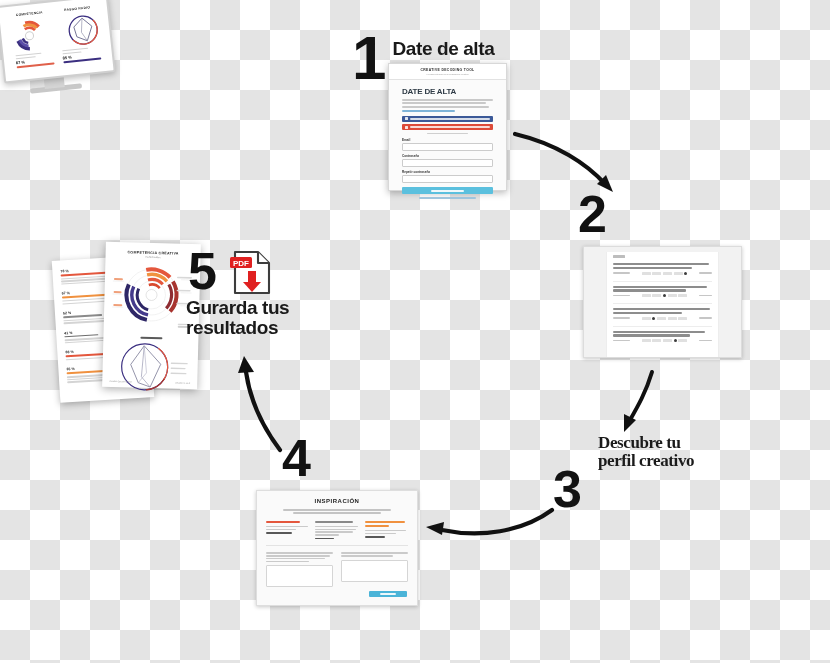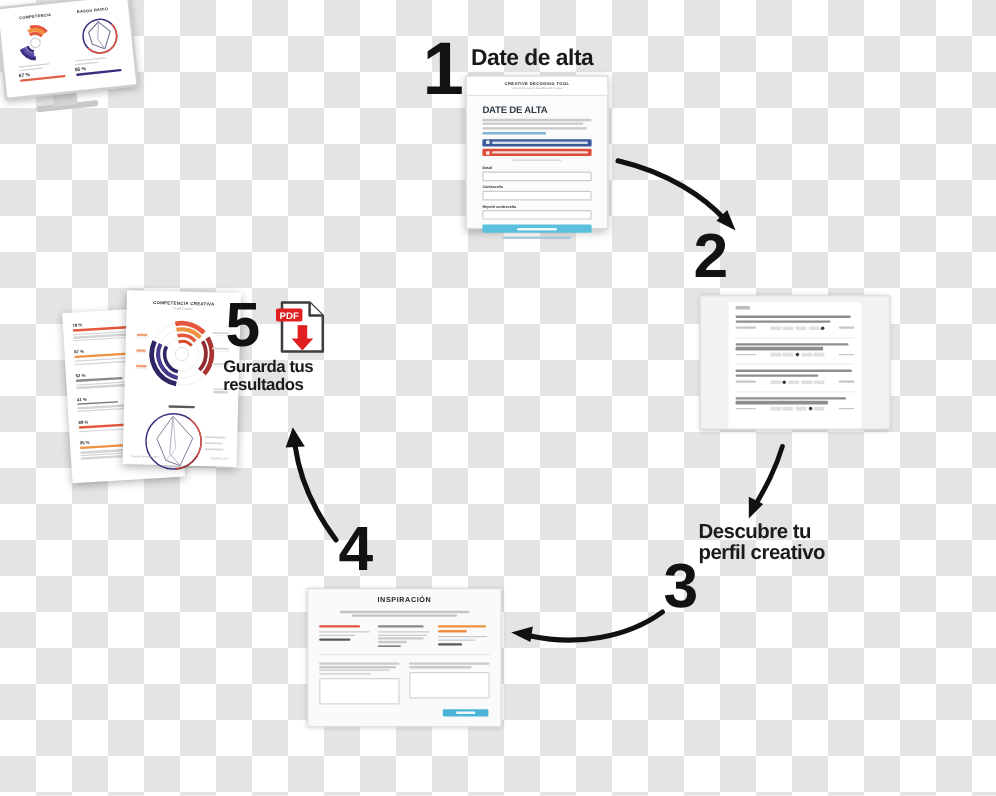--- a/index.html
+++ b/index.html
@@ -252,21 +252,21 @@
         </div>
       </div>
     </div>
   </div>
 
   <svg class="arrow" style="left:608px;top:362px;" width="80" height="80" viewBox="0 0 80 80">
     <path d="M44,10 C38,30 30,44 22,58" stroke="#111" stroke-width="4" fill="none" stroke-linecap="round"></path>
     <path d="M16,70 L16,52 L28,58 Z" fill="#111"></path>
   </svg>
 
-  <div style="position:absolute;left:582px;top:434px;">
+  <div style="position:absolute;left:598px;top:434px;font-family:Liberation Serif, serif;">
     <div class="steptext" style="font-size:17px;">Descubre tu
 perfil creativo</div>
   </div>
   <div class="stepnum" style="position:absolute;left:553px;top:468px;font-size:52px;">3</div>
 
   <div id="monitor">
     <div class="mon-base"></div>
     <div class="mon-neck"></div>
     <div class="mon-screen">
       <div class="ms-head">
@@ -490,17 +490,17 @@
     <path d="M29,3 V14 H40" fill="#ffffff" stroke="#3d3d3d" stroke-width="2.1" stroke-linejoin="round"></path>
     <rect x="1" y="8" width="22" height="11" rx="1.5" fill="#e02020"></rect>
     <text x="12" y="16.5" font-family="Liberation Sans, sans-serif" font-size="8" font-weight="bold" fill="#ffffff" text-anchor="middle">PDF</text>
     <g fill="#e02020">
       <rect x="19" y="22" width="8" height="12"></rect>
       <path d="M14,33 H32 L23,43 Z"></path>
     </g>
   </svg>
 
   <div style="position:absolute;left:186px;top:298px;width:150px;">
-    <div class="steptext" style="font-size:14px;">Gurarda tus
+    <div class="steptext" style="font-size:19px;">Gurarda tus
 resultados</div>
   </div>
 
 </div>
 
 </body></html>

